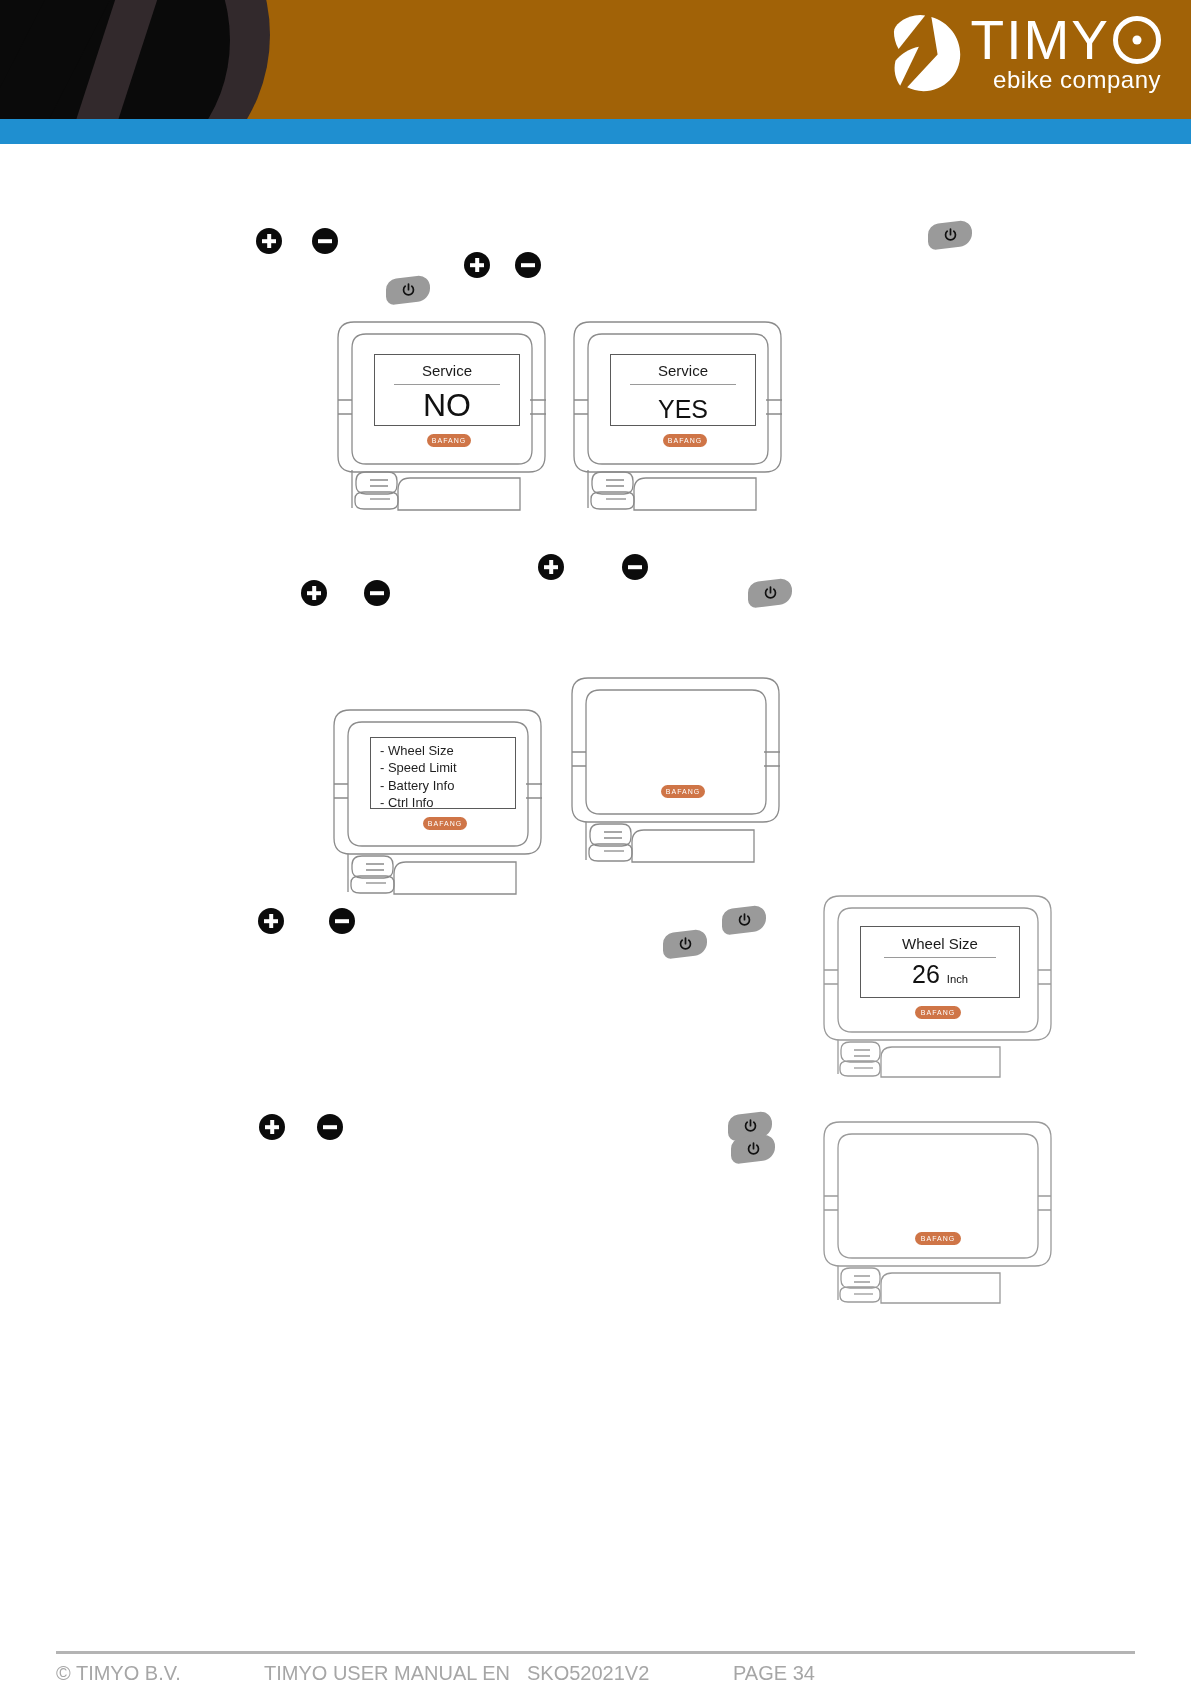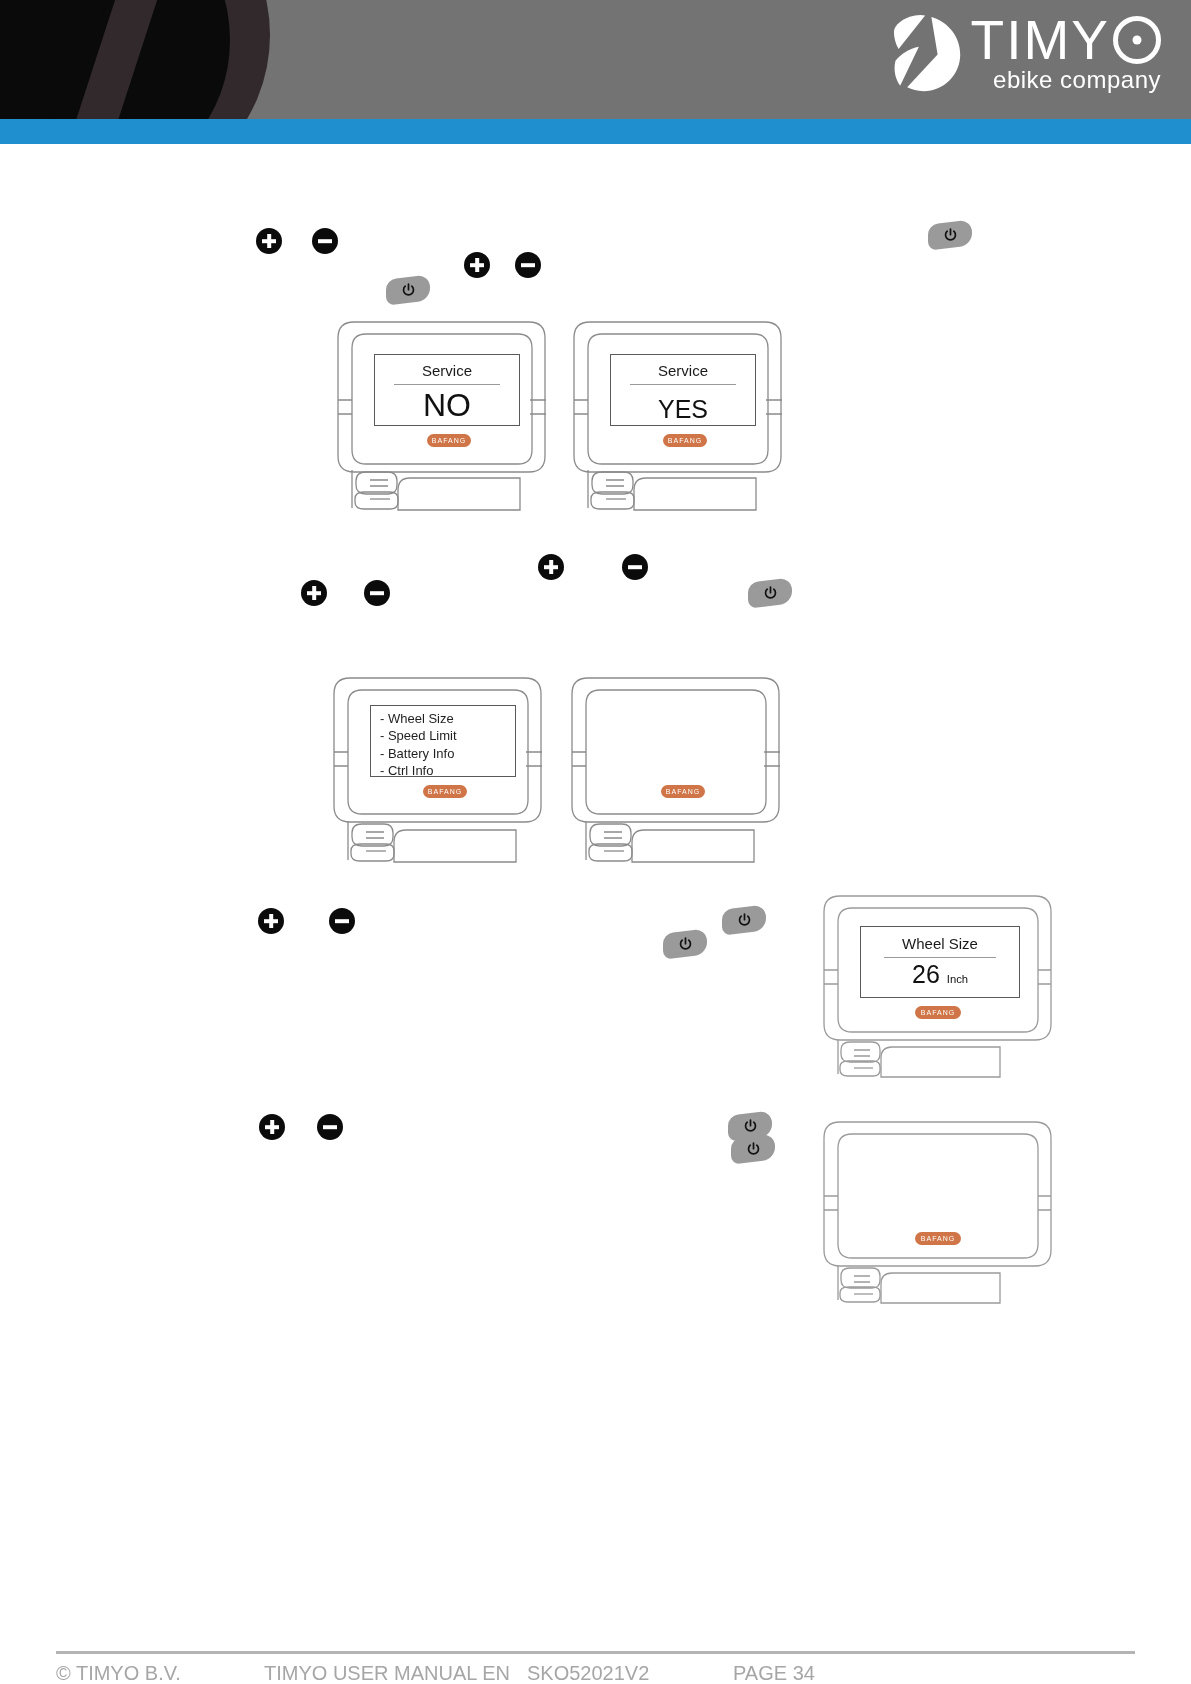--- a/index.html
+++ b/index.html
@@ -5,21 +5,21 @@
   html,body{margin:0;padding:0;}
   body{
     width:1191px;height:1684px;position:relative;overflow:hidden;
     background:#ffffff;
     font-family:"Liberation Sans", sans-serif;
   }
 
   
   .header{
     position:absolute;left:0;top:0;width:1191px;height:119px;
-    background:#737373;overflow:hidden;text-align:center;
+    background:#a16207;overflow:hidden;text-align:center;
   }
   .header-deco{position:absolute;left:0;top:0;width:360px;height:119px;overflow:hidden;}
   .deco-arc{
     position:absolute;left:-60px;top:-130px;width:330px;height:330px;
     border-radius:50%;background:#32292c;
   }
   .deco-arc2{
     position:absolute;left:-20px;top:-100px;width:250px;height:280px;
     border-radius:50%;background:#0a0a0a;
   }
@@ -204,21 +204,21 @@
 <div class="icon-minus" style="left:622px;top:554px;"></div>
 <div class="icon-plus" style="left:301px;top:580px;"></div>
 <div class="icon-minus" style="left:364px;top:580px;"></div>
 <div class="icon-power" style="left:748px;top:580px;">
   <svg width="17" height="17" viewBox="0 0 24 24" fill="none" stroke="#111" stroke-width="2.4" stroke-linecap="round">
     <path d="M12 3 L12 11"></path>
       <path d="M7.4 6 A7 7 0 1 0 16.6 6"></path>
   </svg>
 </div>
 
-<div class="display-unit" style="left:326px;top:672px;width:230px;height:200px;">
+<div class="display-unit" style="left:326px;top:704px;width:230px;height:200px;">
   <svg class="du-svg" width="230" height="200" viewBox="0 0 230 200">
     <g fill="none" stroke="#8b8b8b" stroke-width="1.3">
       <path d="M8 22 q0 -16 16 -16 h175 q16 0 16 16 v112 q0 16 -16 16 h-175 q-16 0 -16 -16 z"></path>
       <path d="M22 32 q0 -14 14 -14 h152 q14 0 14 14 v96 q0 14 -14 14 h-152 q-14 0 -14 -14 z"></path>
       <path d="M8 80 h14 M200 80 h16 M8 94 h14 M200 94 h16"></path>
       <path d="M22 150 v38 M36 152 q-10 0 -10 9 v4 q0 9 10 9 h22 q9 0 9 -9 v-4 q0 -9 -9 -9 z"></path>
       <path d="M40 160 h18 M40 166 h18"></path>
       <path d="M34 172 q-9 0 -9 7 v3 q0 7 9 7 h26 q8 0 8 -7 v-3 q0 -7 -8 -7 z"></path>
       <path d="M40 179 h20"></path>
       <path d="M68 170 q0 -12 12 -12 h110 v32 h-122 z"></path>

